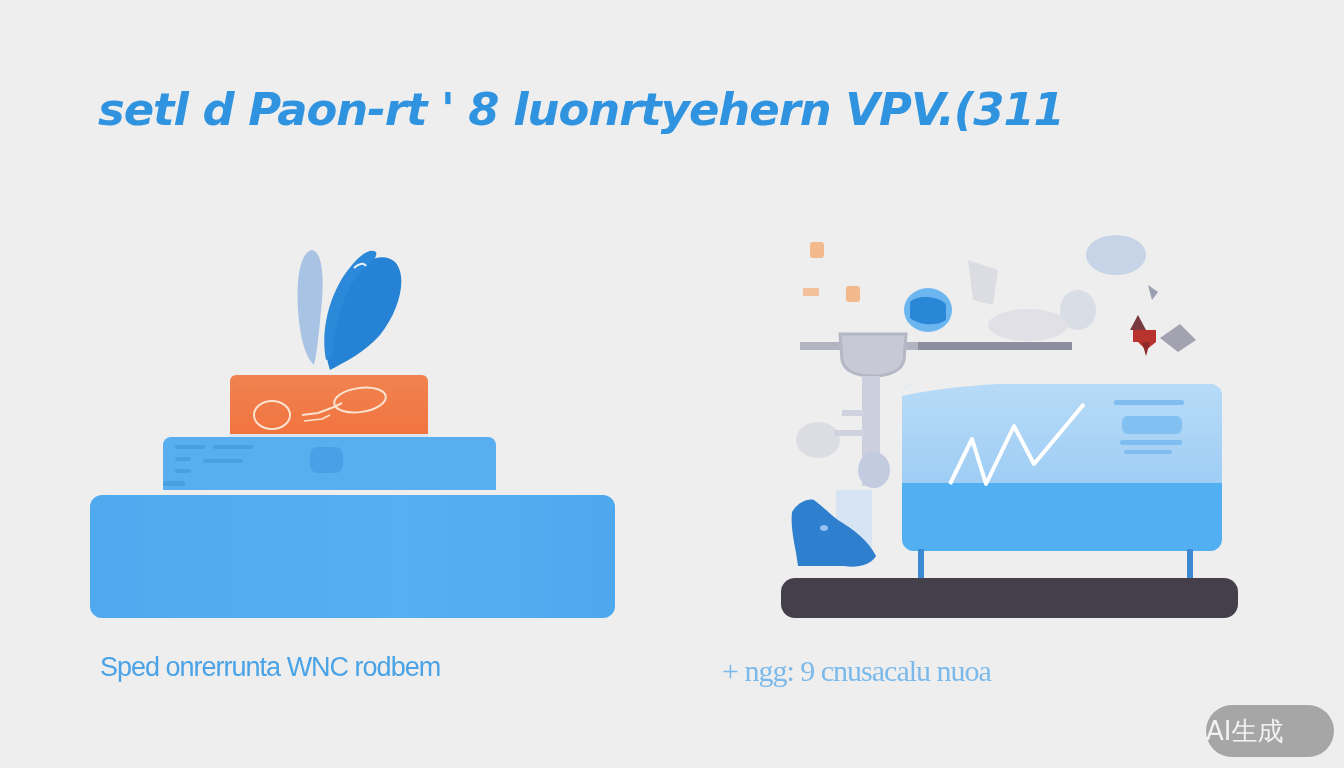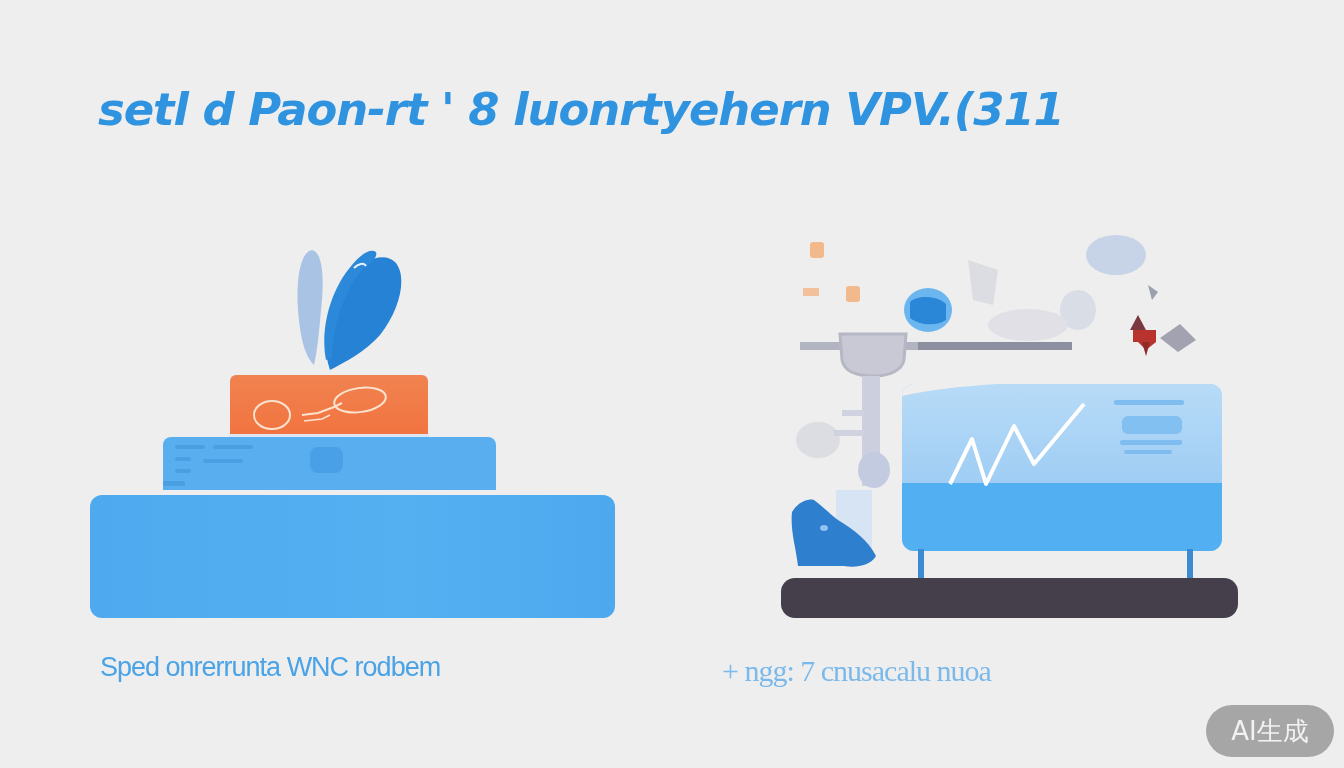--- a/index.html
+++ b/index.html
@@ -168,17 +168,17 @@
       <rect x="222" y="66" width="48" height="4" rx="2" fill="#7fbdf0"></rect>
     </svg>
   </div>
   <div class="abs leg" style="left:918px;top:549px;"></div>
   <div class="abs leg" style="left:1187px;top:549px;"></div>
 
   <div class="abs floor-bar"></div>
 </div>
 
 <div class="abs caption-left">Sped onrerrunta WNC rodbem</div>
-<div class="abs caption-right">+ ngg: 7 cnusacalu nuoa</div>
+<div class="abs caption-right">+ ngg: 9 cnusacalu nuoa</div>
 
-<div class="abs" style="left:1206px;top:705px;width:128px;height:52px;border-radius:26px;background:#a6a6a6;display:flex;align-items:center;justify-content:center;">
+<div class="abs" style="left:1206px;top:705px;width:128px;height:52px;border-radius:26px;background:#a6a6a6;display:flex;align-items:center;justify-content:flex-start;">
   <span style="color:#f2f2f2;font-family:'DejaVu Sans',sans-serif;font-size:26px;">AI生成</span>
 </div>
 
 </body></html>

